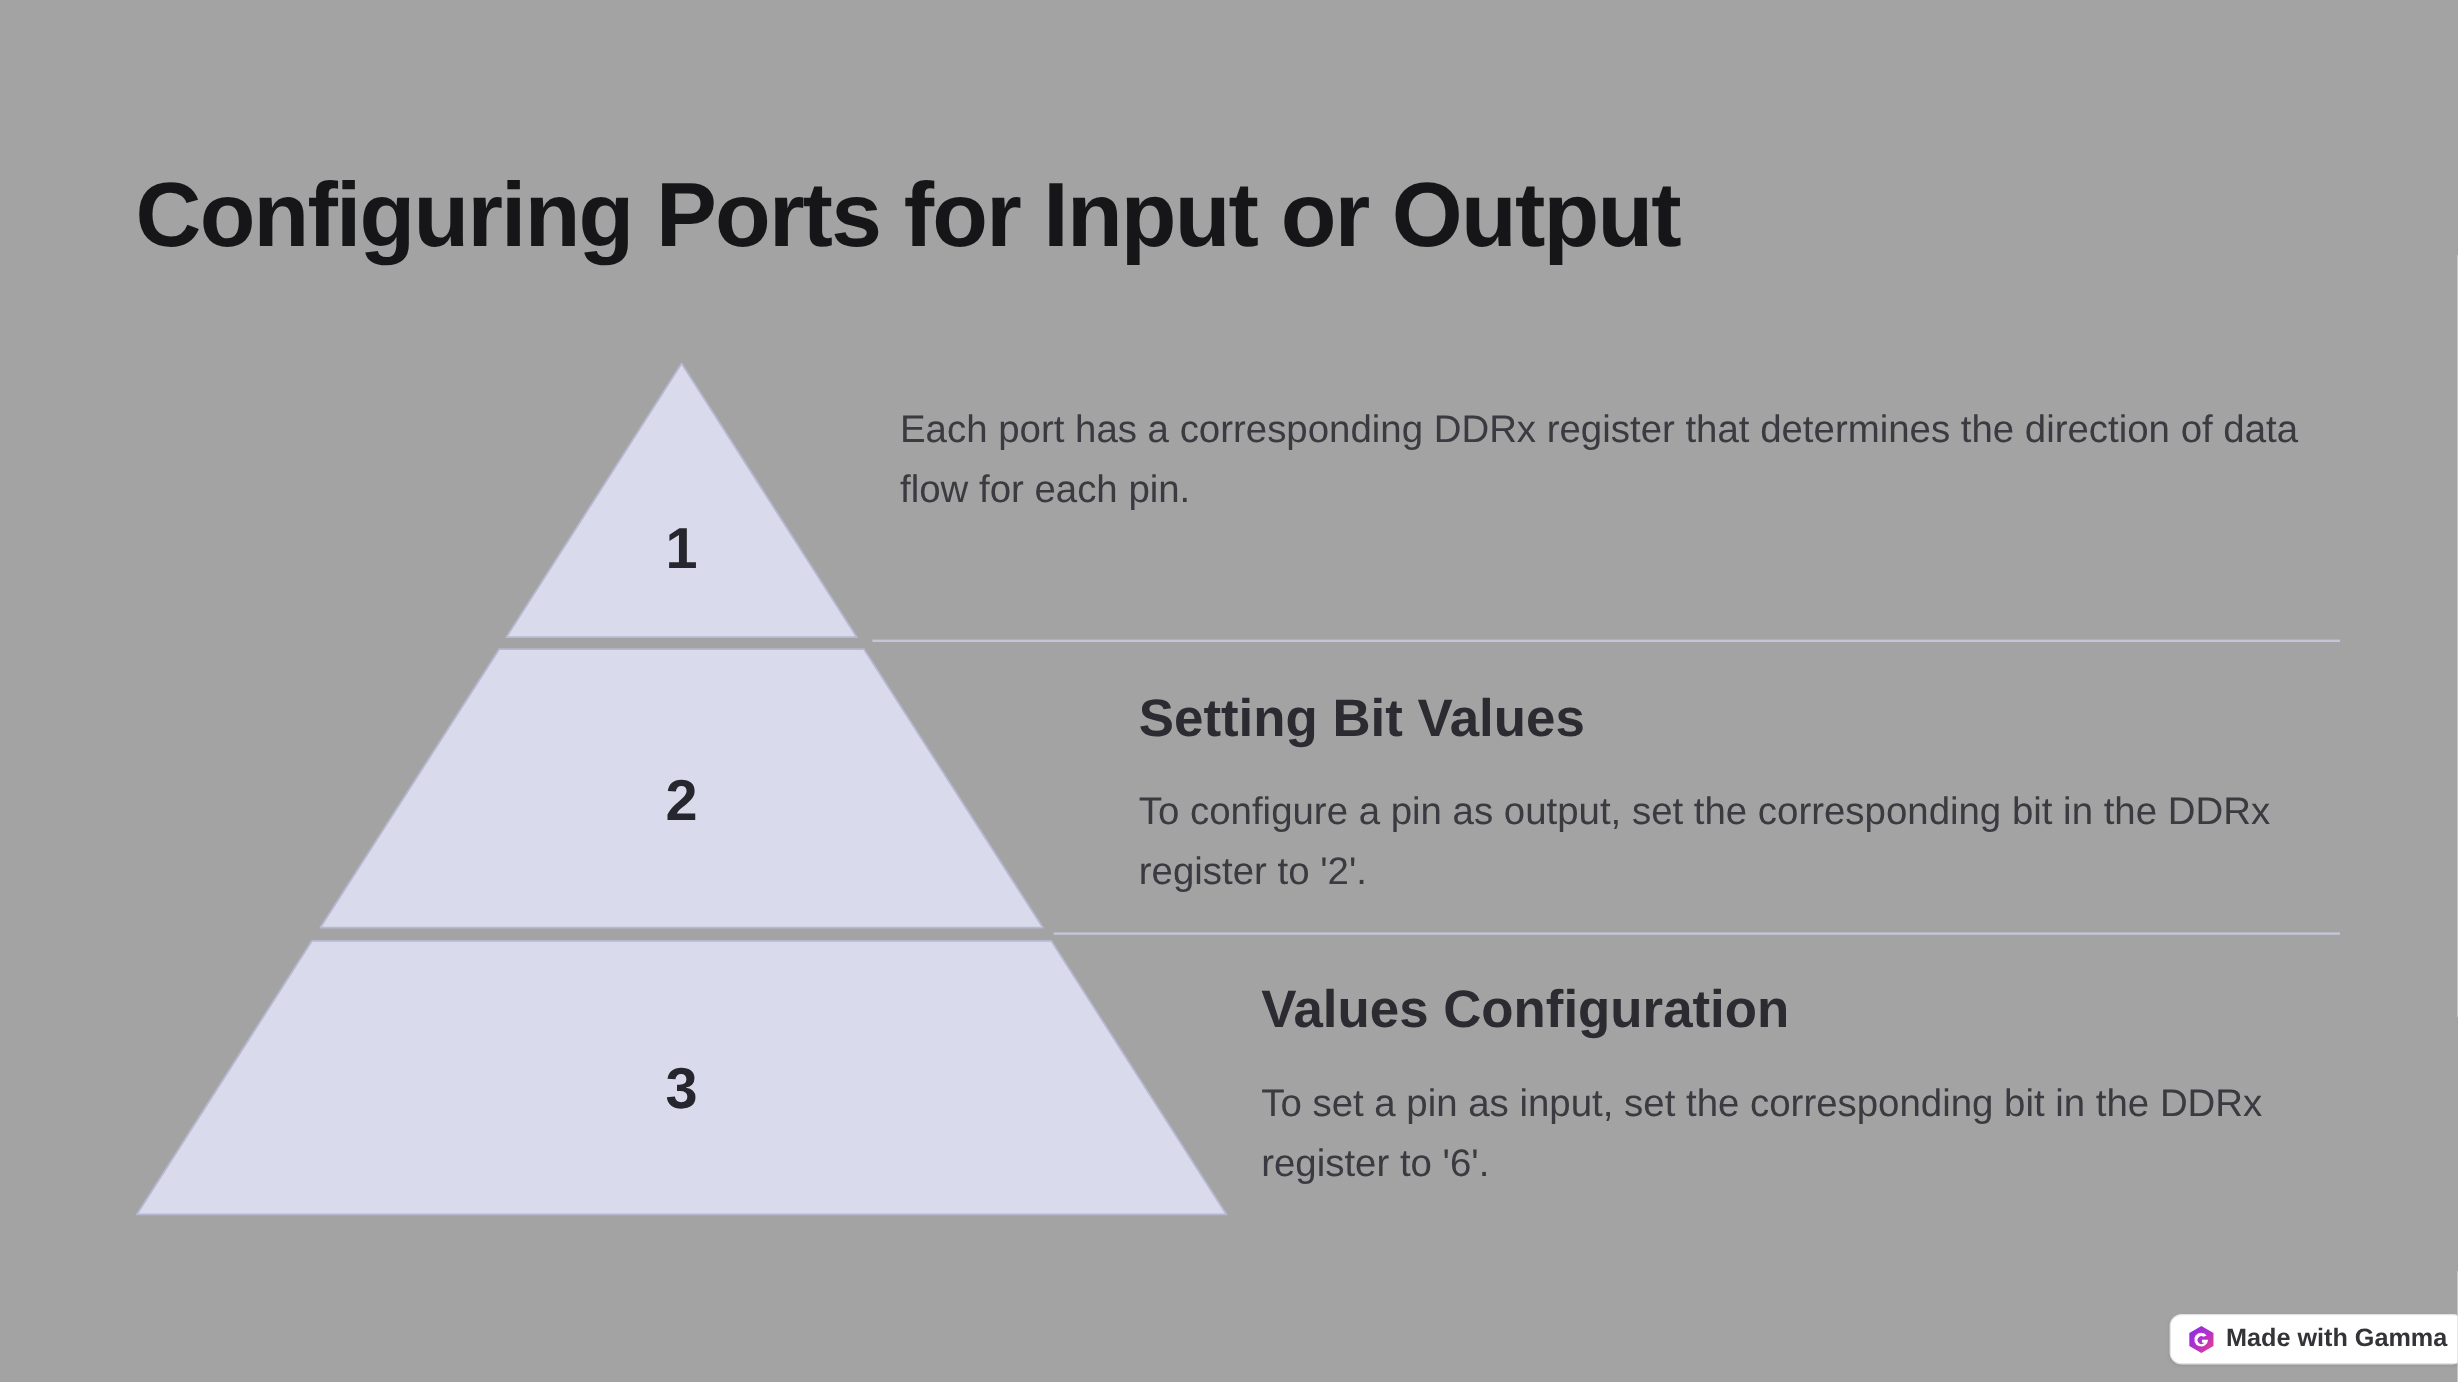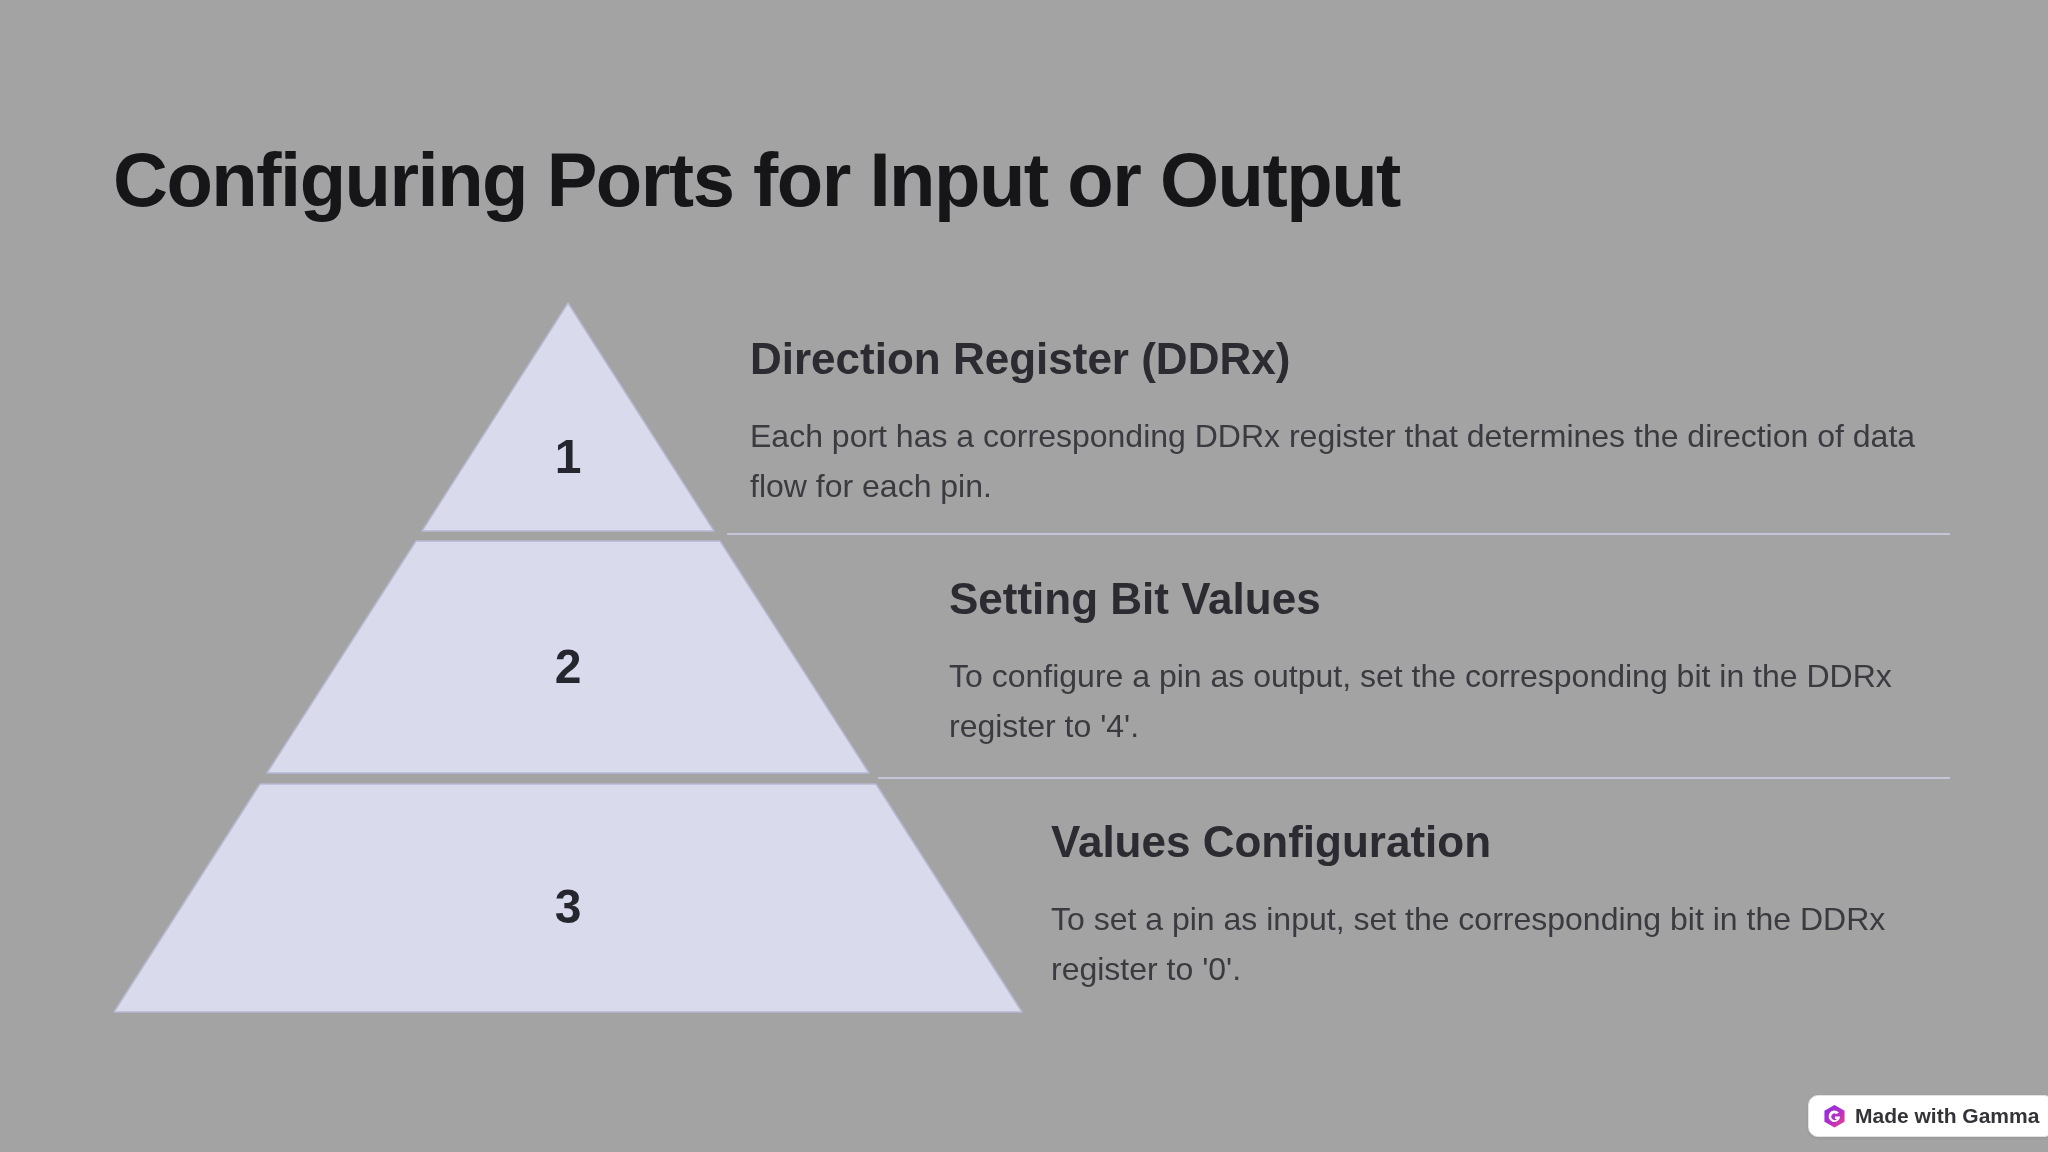--- a/index.html
+++ b/index.html
@@ -105,32 +105,31 @@
     <polygon points="160,489 776,489 922,717 14,717" fill="#d9dbec" stroke="#b7b8d2"></polygon>
     <text class="pyramid-number" x="468" y="178">1</text>
     <text class="pyramid-number" x="468" y="388">2</text>
     <text class="pyramid-number" x="468" y="628">3</text>
   </svg>
 
   <div class="divider divider-1" style="background: rgb(196, 197, 216);"></div>
   <div class="divider divider-2" style="background: rgb(196, 197, 216);"></div>
 
   <div class="section section-1">
-    <h2>Direction Register (DDRx)</h2>
     <p>Each port has a corresponding DDRx register that determines the direction of data flow for each pin.</p>
   </div>
 
   <div class="section section-2">
     <h2>Setting Bit Values</h2>
-    <p>To configure a pin as output, set the corresponding bit in the DDRx register to '4'.</p>
+    <p>To configure a pin as output, set the corresponding bit in the DDRx register to '2'.</p>
   </div>
 
   <div class="section section-3">
     <h2>Values Configuration</h2>
-    <p>To set a pin as input, set the corresponding bit in the DDRx register to '0'.</p>
+    <p>To set a pin as input, set the corresponding bit in the DDRx register to '6'.</p>
   </div>
 
   <div class="badge">
     <svg class="badge-logo" viewBox="0 0 24 25">
       <defs>
         <linearGradient id="gamma-grad" x1="0" y1="0" x2="1" y2="1">
           <stop offset="0" stop-color="#8a2be2"></stop>
           <stop offset="0.55" stop-color="#b631c9"></stop>
           <stop offset="1" stop-color="#f0427c"></stop>
         </linearGradient>

